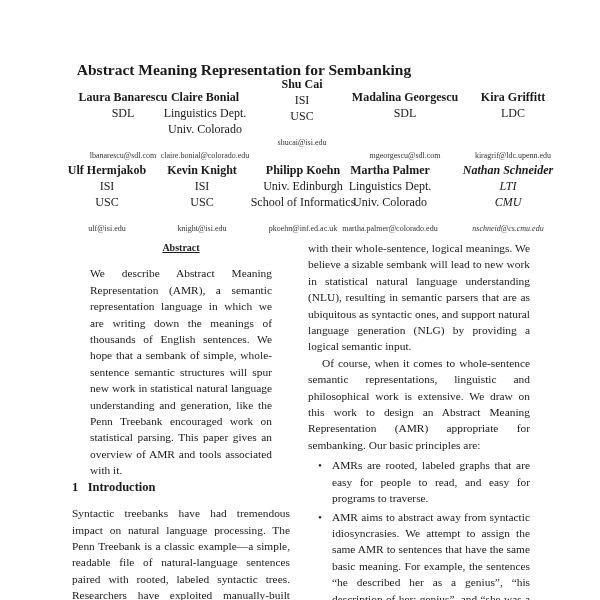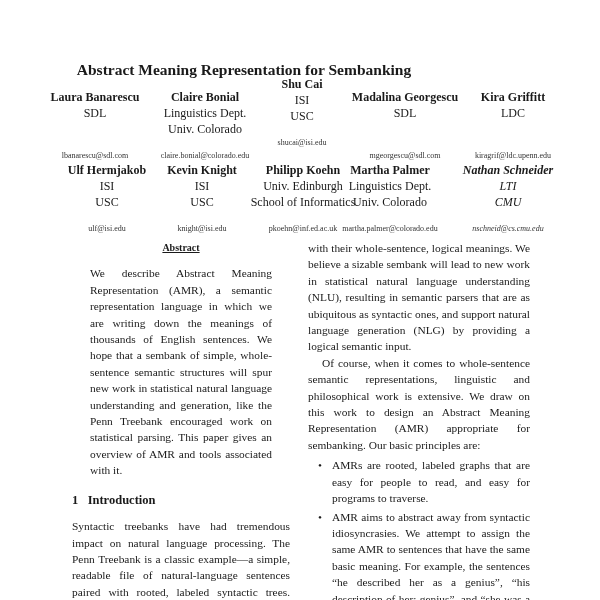--- a/index.html
+++ b/index.html
@@ -18,21 +18,21 @@
   ul { margin:0; padding:0; list-style:none; }
   li { position:relative; padding-left:24px; }
   li .bullet { position:absolute; left:10px; top:0; }
 </style>
 </head>
 <body>
 
 <div>
   <div class="title">Abstract Meaning Representation for Sembanking</div>
 
-  <div class="author" style="left:36px;width:118px;top:89px;">
+  <div class="author" style="left:64px;width:118px;top:89px;">
     <div class="name">Laura Banarescu</div>
     <div>SDL</div>
     <div style="height:16px"></div>
     <div class="email">lbanarescu@sdl.com</div>
   </div>
   <div class="author" style="left:145px;width:120px;top:89px;">
     <div class="name">Claire Bonial</div>
     <div>Linguistics Dept.</div>
     <div>Univ. Colorado</div>
     <div class="email">claire.bonial@colorado.edu</div>
@@ -83,21 +83,21 @@
   <div class="author" style="left:455px;width:106px;top:162px;font-style:italic;">
     <div class="name">Nathan Schneider</div>
     <div>LTI</div>
     <div>CMU</div>
     <div class="email">nschneid@cs.cmu.edu</div>
   </div>
 
   <div class="col" style="left:72px;top:240px;width:218px;">
     <p class="abs-head">Abstract</p>
     <p style="margin:9px 18px 0 18px;">We describe Abstract Meaning Representation (AMR), a semantic representation language in which we are writing down the meanings of thousands of English sentences. We hope that a sembank of simple, whole-sentence semantic structures will spur new work in statistical natural language understanding and generation, like the Penn Treebank encouraged work on statistical parsing.  This paper gives an overview of AMR and tools associated with it.</p>
-    <p class="sec-head" style="margin-top:13px;white-space:pre;">1   Introduction</p>
+    <p class="sec-head" style="white-space:pre;">1   Introduction</p>
     <p style="margin-top:10px;">Syntactic treebanks have had tremendous impact on natural language processing.  The Penn Treebank is a classic example—a simple, readable file of natural-language sentences paired with rooted, labeled syntactic trees.  Researchers have exploited manually-built treebanks to build statistical parsers that improve in accuracy every year. This success is due in part to the fact that we have a single, whole-sentence parsing task, rather than separate tasks and evaluations for base noun iden-</p>
   </div>
 
   <div class="col" style="left:308px;top:240px;width:222px;">
     <p>with their whole-sentence, logical meanings. We believe a sizable sembank will lead to new work in statistical natural language understanding (NLU), resulting in semantic parsers that are as ubiquitous as syntactic ones, and support natural language generation (NLG) by providing a logical semantic input.</p>
     <p class="indent">Of course, when it comes to whole-sentence semantic representations, linguistic and philosophical work is extensive. We draw on this work to design an Abstract Meaning Representation (AMR) appropriate for sembanking. Our basic principles are:</p>
     <ul style="margin-top:4px;">
       <li style="margin-bottom:2px;">
         <span class="bullet">•</span>
         <span>AMRs are rooted, labeled graphs that are easy for people to read, and easy for programs to traverse.</span>

